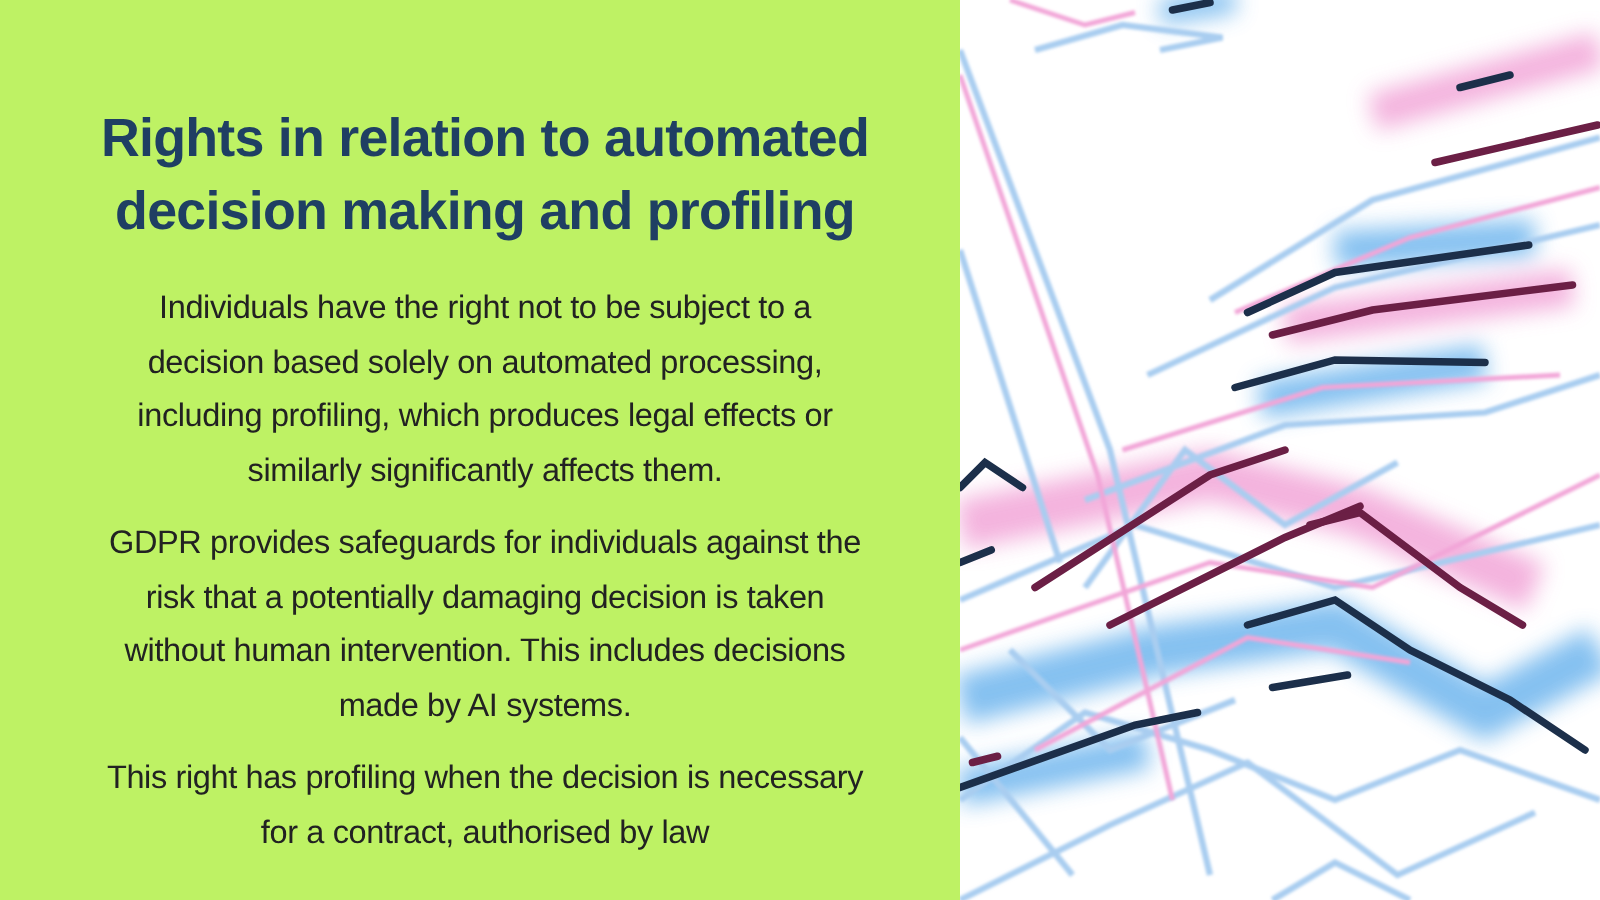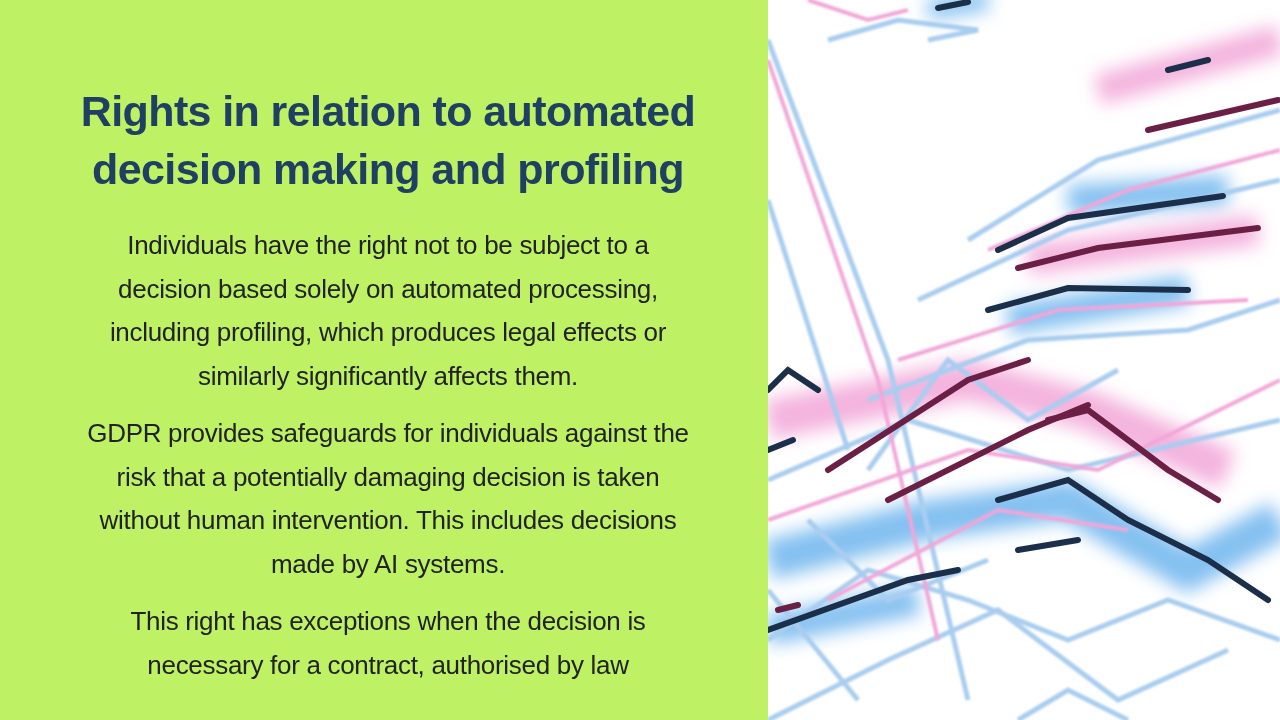--- a/index.html
+++ b/index.html
@@ -12,21 +12,21 @@
   .right svg { display:block; }
 </style>
 </head>
 <body>
 
 <div class="left">
   <div class="content">
     <h1>Rights in relation to automated decision making and profiling</h1>
     <p>Individuals have the right not to be subject to a decision based solely on automated processing, including profiling, which produces legal effects or similarly significantly affects them.</p>
     <p>GDPR provides safeguards for individuals against the risk that a potentially damaging decision is taken without human intervention. This includes decisions made by AI systems.</p>
-    <p>This right has exceptions when the decision is necessary for a contract, authorised by law</p>
+    <p>This right has profiling when the decision is necessary for a contract, authorised by law</p>
   </div>
 </div>
 
 <div class="right">
   <svg width="512" height="720" viewBox="0 0 512 720">
     <defs>
       <filter id="glow" x="-30%" y="-30%" width="160%" height="160%">
         <feGaussianBlur stdDeviation="9"></feGaussianBlur>
       </filter>
       <filter id="soft" x="-10%" y="-10%" width="120%" height="120%">

